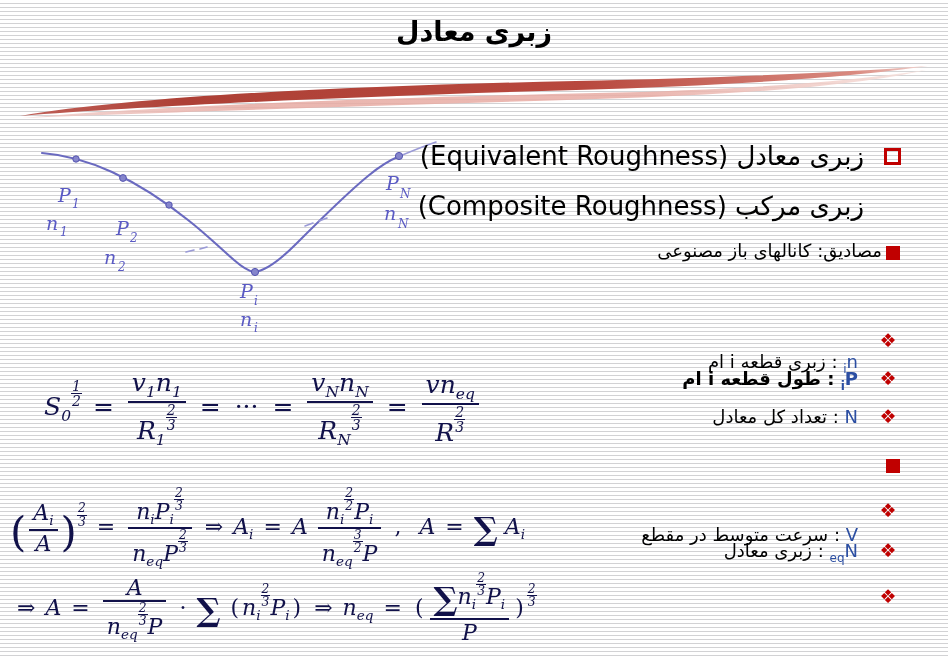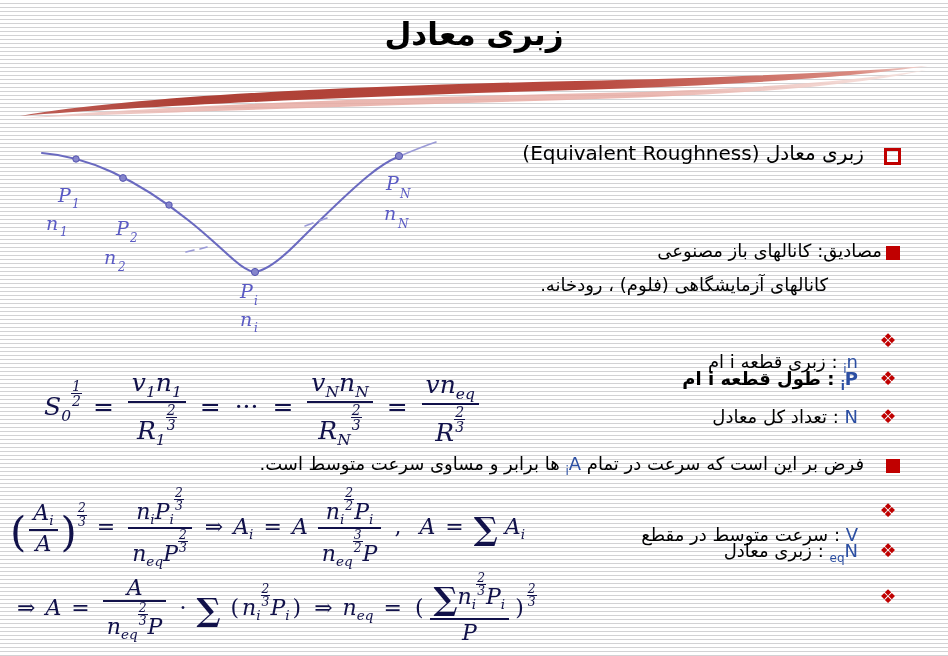--- a/index.html
+++ b/index.html
@@ -19,21 +19,21 @@
        #d2d2d4 3px, #d2d2d4 4px);
     overflow:hidden;
   }
 
   
   .title{
     position:absolute;
     left:0;top:16px;width:948px;
     text-align:center;
     font-family:"DejaVu Sans","Liberation Sans",sans-serif;
-    font-size:31px;
+    font-size:27px;
     font-weight:bold;
     color:#000000;
     direction:rtl;
     letter-spacing:0px;
   }
 
   
   .swoosh{
     position:absolute;
     left:16px;top:62px;
@@ -75,21 +75,21 @@
   .bul-diamond{
     position:absolute;
     width:20px;height:20px;
     color:#c00000;
     font-size:19px;
     line-height:20px;
     text-align:center;
     font-family:"DejaVu Sans",sans-serif;
   }
 
-  .t26{font-size:20px;}
+  .t26{font-size:26px;}
   .t22{font-size:18px;}
   .sub{font-size:12px;vertical-align:sub;}
   .lat{direction:ltr;display:inline-block;}
   .blue-lat{color:#2b4ea2;}
 
   
   .math{
     position:absolute;
     direction:ltr;
     font-family:"DejaVu Serif","Liberation Serif",serif;
@@ -185,44 +185,41 @@
 
       <text x="358" y="52">P</text>
         <text x="372" y="60" font-size="12">N</text>
       <text x="356" y="82">n</text>
         <text x="370" y="90" font-size="12">N</text>
     </g>
   </svg>
 
   <div class="bul-hollow" style="left:884px;top:148px;"></div>
   <div class="rtl-line t26" style="right:84px;top:141px;">زبری معادل (Equivalent Roughness)</div>
+  <div class="rtl-line t26" style="right:84px;top:191px;">زبری مرکب (Composite Roughness)</div>
 
   <div class="bul-solid" style="left:886px;top:246px;"></div>
   <div class="rtl-line t22" style="right:66px;top:240px;">مصادیق:     کانالهای باز مصنوعی</div>
-  <div class="rtl-line t22" style="right:120px;top:274px;">کانالهای آزمایشگاهی (فلوم) ، رودخانه.</div>
 
   <div class="bul-diamond" style="left:878px;top:330px;">❖</div>
   <div class="rtl-line t22" style="right:90px;top:330px;margin-top:21px;">
     <span class="lat blue-lat">n</span><span class="lat blue-lat sub">i</span><span> : زبری قطعه i ام</span>
   </div>
 
   <div class="bul-diamond" style="left:878px;top:368px;">❖</div>
   <div class="rtl-line t22" style="right:90px;top:368px;font-weight:bold;">
     <span class="lat blue-lat">P</span><span class="lat blue-lat sub">i</span><span> : طول قطعه i ام</span>
   </div>
 
   <div class="bul-diamond" style="left:878px;top:406px;">❖</div>
   <div class="rtl-line t22" style="right:90px;top:406px;">
     <span class="lat blue-lat">N</span><span class="lat blue-lat sub"></span><span> : تعداد کل معادل</span>
   </div>
 
   <div class="bul-solid" style="left:886px;top:459px;"></div>
-  <div class="rtl-line t22" style="right:84px;top:453px;">
-    <span>فرض بر این است که سرعت در تمام </span><span class="lat blue-lat">A</span><span class="lat blue-lat sub">i</span><span> ها برابر و مساوی سرعت متوسط است.</span>
-  </div>
 
   <div class="bul-diamond" style="left:878px;top:500px;">❖</div>
   <div class="rtl-line t22" style="right:90px;top:500px;margin-top:24px;">
     <span class="lat blue-lat">V</span><span class="lat blue-lat sub"></span><span> : سرعت متوسط در مقطع</span>
   </div>
 
   <div class="bul-diamond" style="left:878px;top:540px;">❖</div>
   <div class="rtl-line t22" style="right:90px;top:540px;text-align:center;">
     <span class="lat blue-lat">N</span><span class="lat blue-lat sub">eq</span><span> : زبری معادل</span>
   </div>

